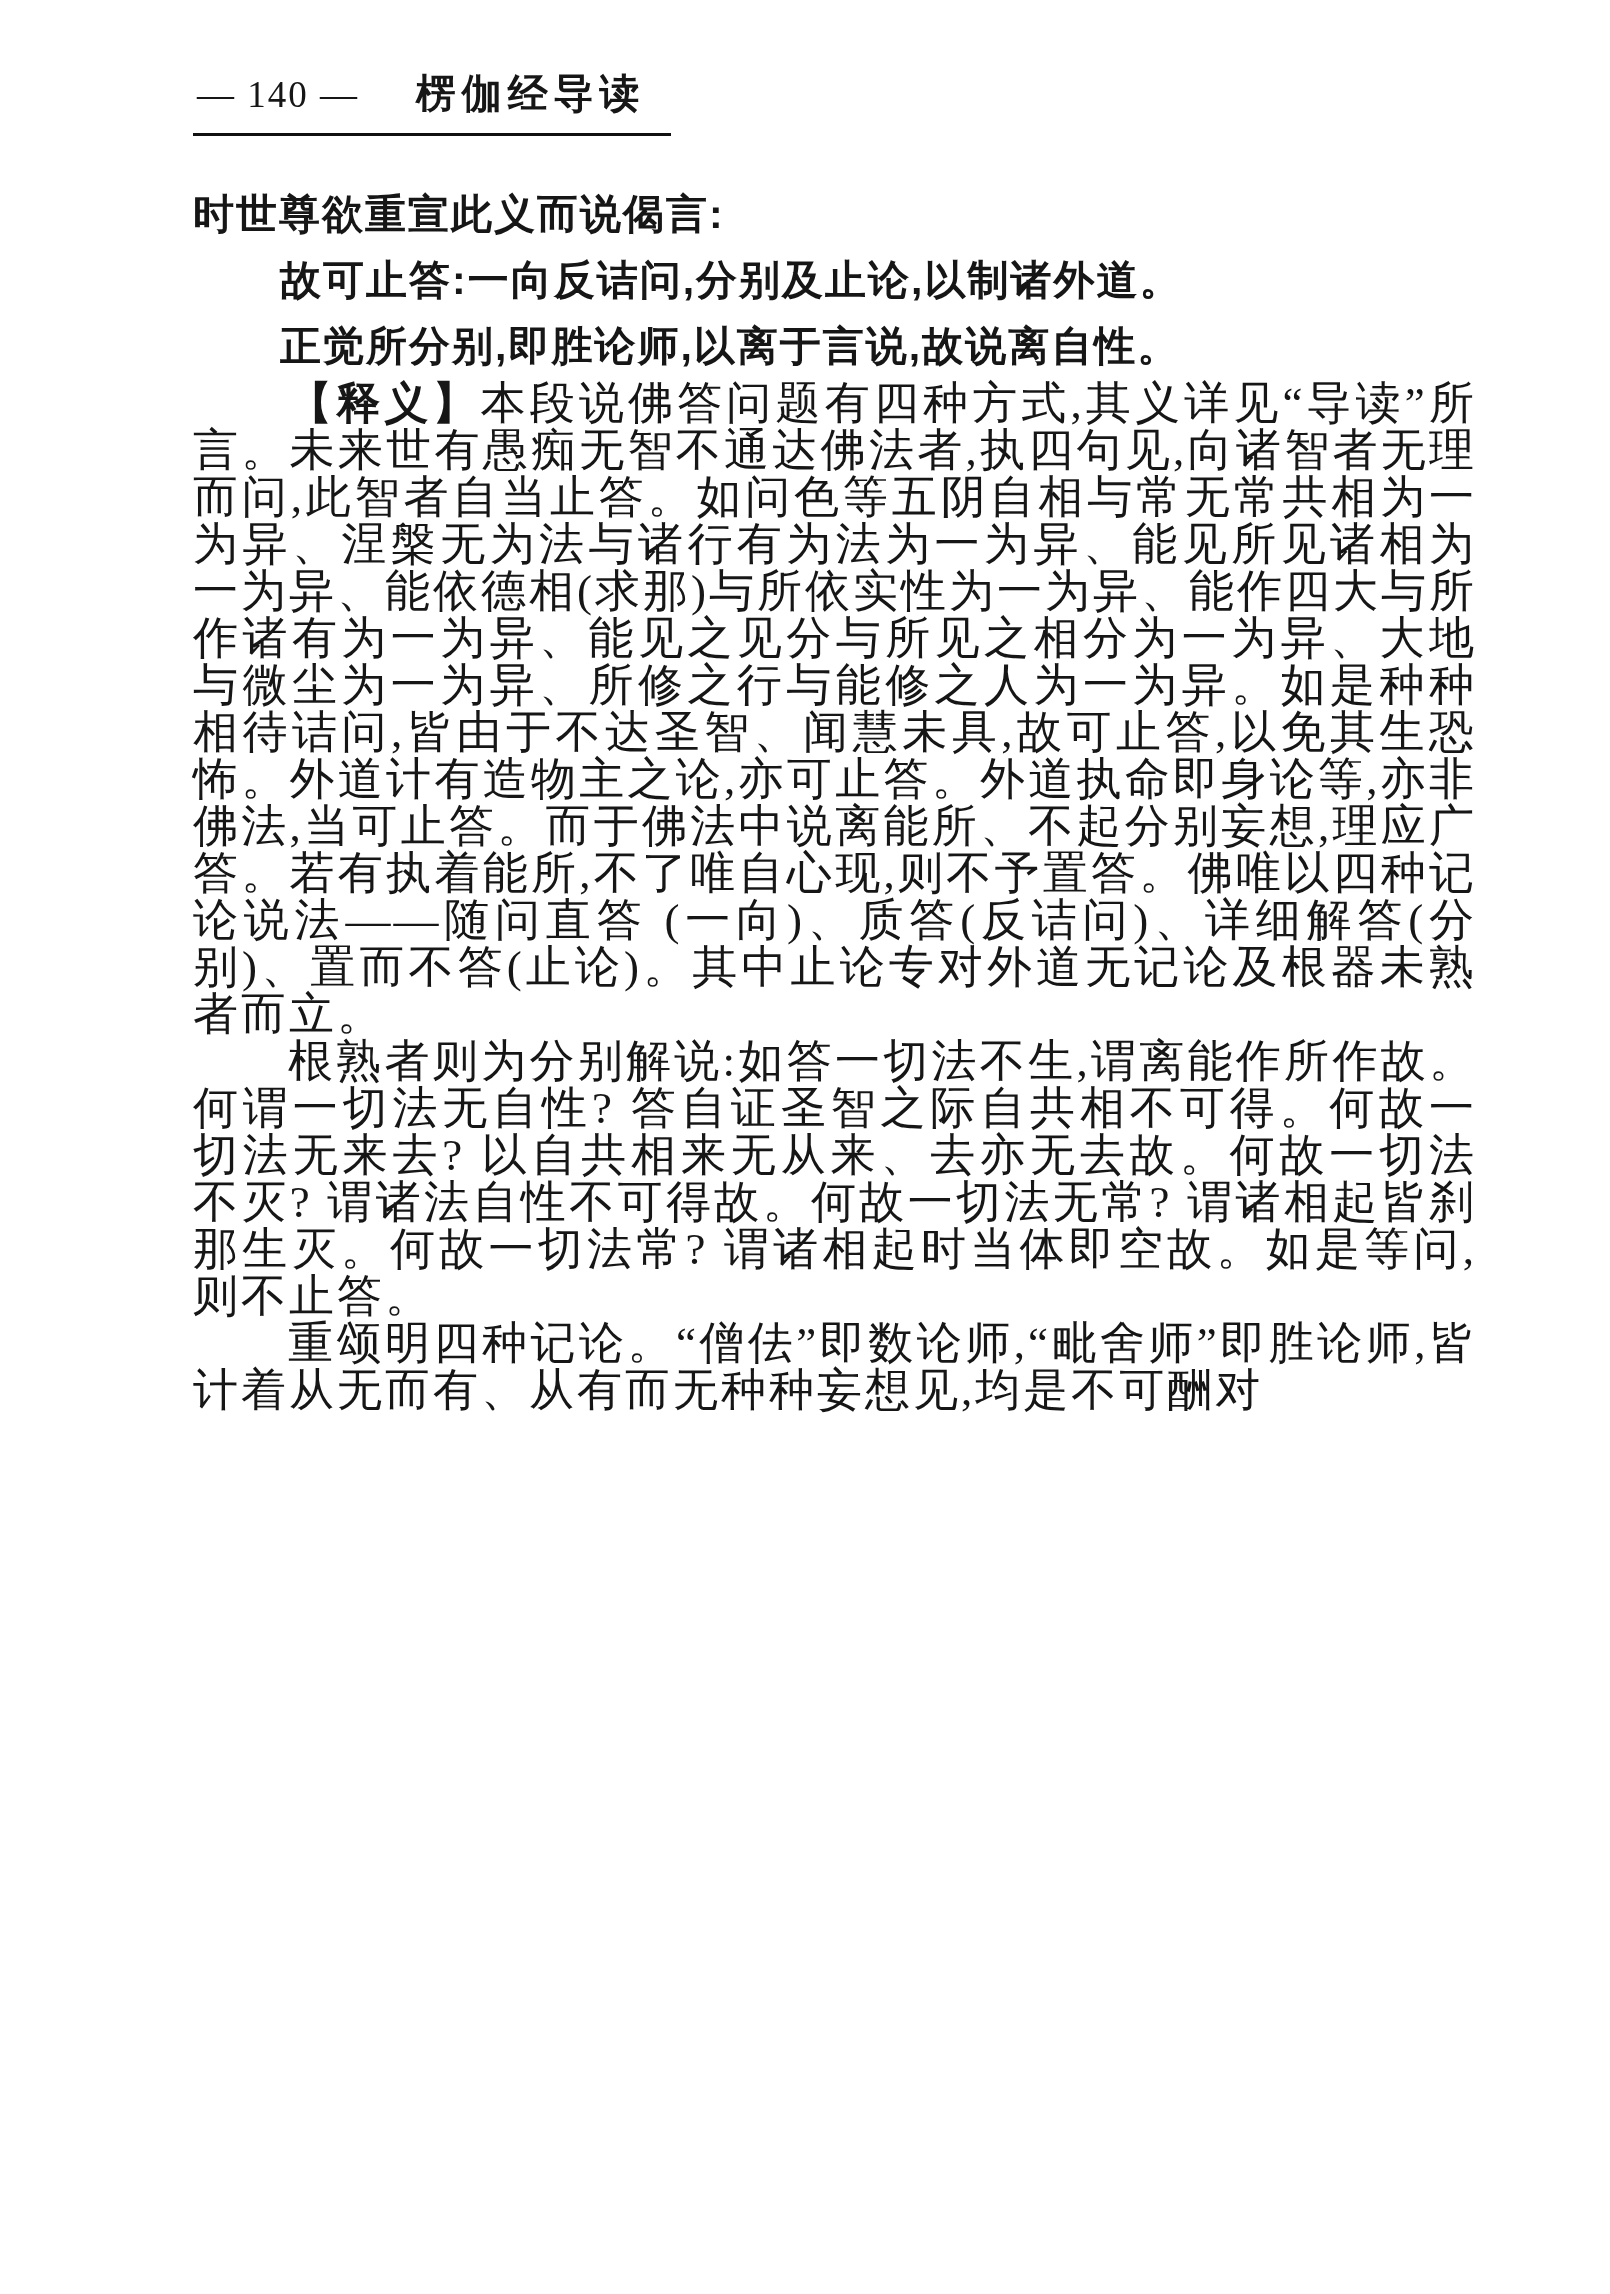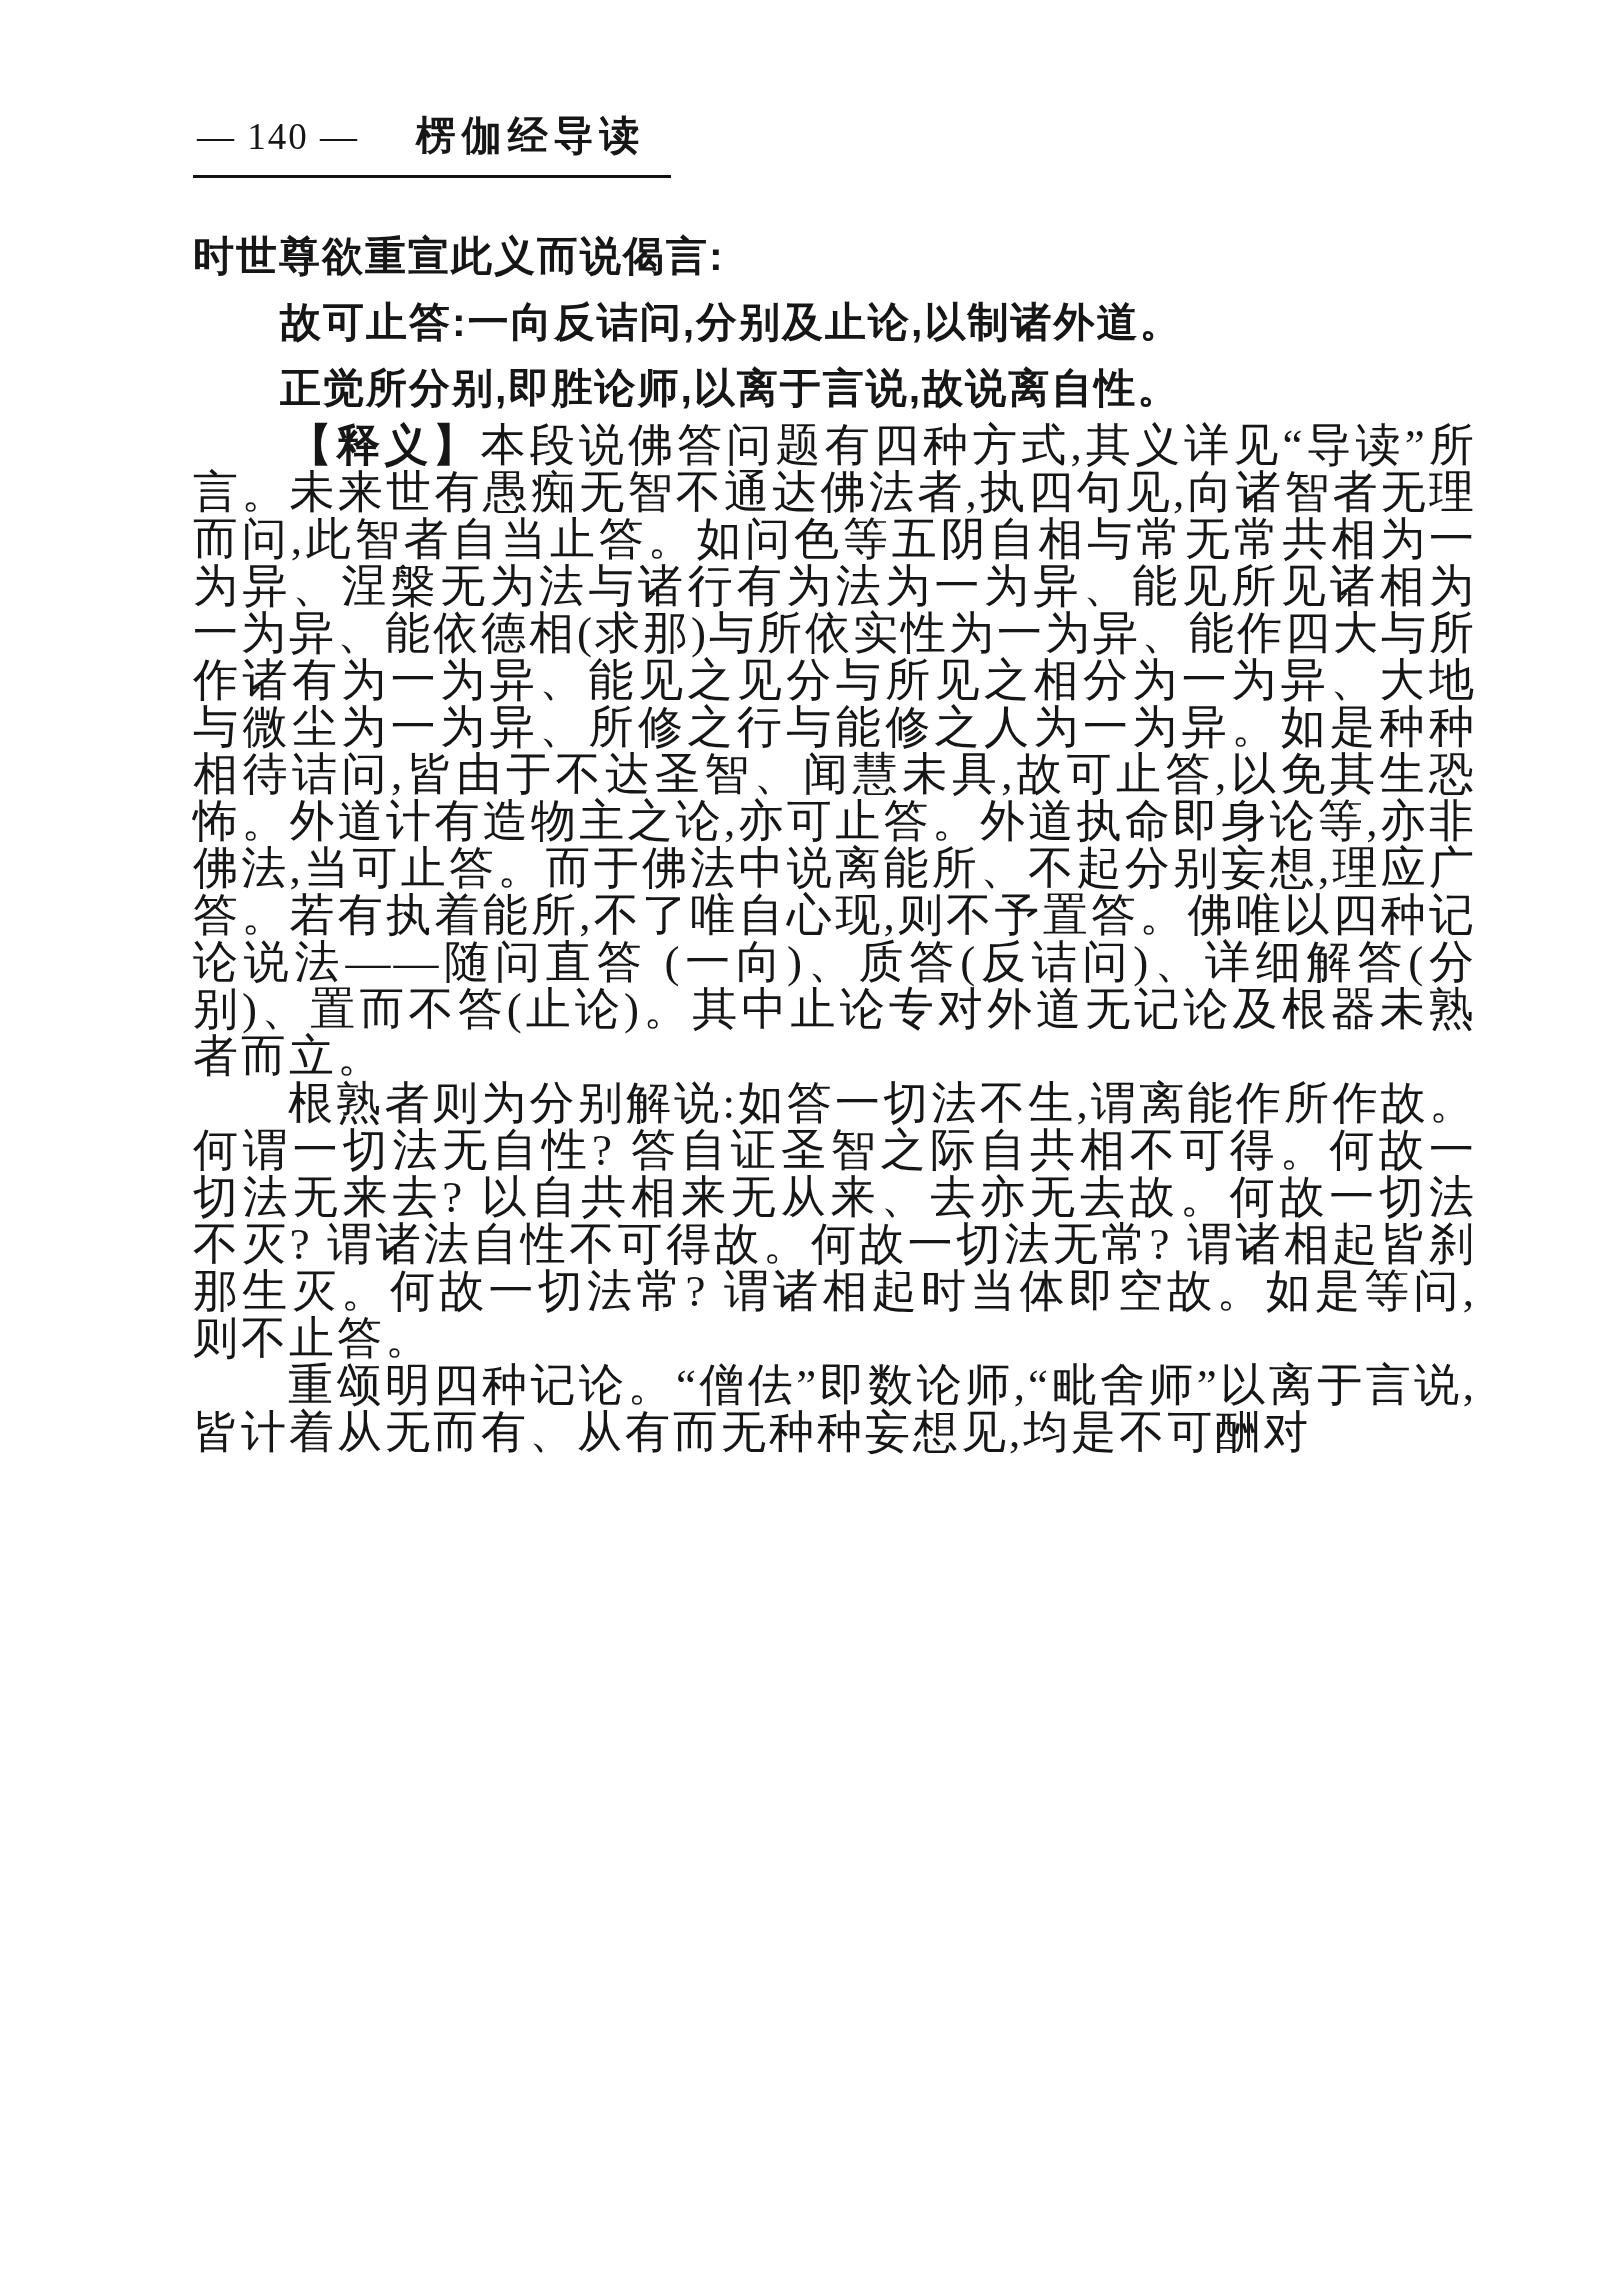--- a/index.html
+++ b/index.html
@@ -8,21 +8,21 @@
     height: 2294px;
     background: #ffffff;
     color: #161616;
     font-family: "Liberation Serif", serif;
     overflow: hidden;
   }
   .page {
     box-sizing: border-box;
     width: 1611px;
     height: 2294px;
-    padding: 108px 134px 39px 193px;
+    padding: 66px 134px 39px 193px;
   }
   
   .header {
     display: inline-block;
     border-bottom: 3.9px solid #111;
     padding: 0 25.6px 11.8px 3.9px;
     margin-bottom: 45px;
     white-space: nowrap;
   }
   .page-number {
@@ -85,18 +85,18 @@
 
     <div class="verse">
       <p class="hei">故可止答:一向反诘问,分别及止论,以制诸外道。</p>
       <p class="hei">正觉所分别,即胜论师,以离于言说,故说离自性。</p>
     </div>
 
     <p class="para"><span class="label">【释义】</span><span>本段说佛答问题有四种方式,其义详见“导读”所言。未来世有愚痴无智不通达佛法者,执四句见,向诸智者无理而问,此智者自当止答。如问色等五阴自相与常无常共相为一为异、涅槃无为法与诸行有为法为一为异、能见所见诸相为一为异、能依德相(求那)与所依实性为一为异、能作四大与所作诸有为一为异、能见之见分与所见之相分为一为异、大地与微尘为一为异、所修之行与能修之人为一为异。如是种种相待诘问,皆由于不达圣智、闻慧未具,故可止答,以免其生恐怖。外道计有造物主之论,亦可止答。外道执命即身论等,亦非佛法,当可止答。而于佛法中说离能所、不起分别妄想,理应广答。若有执着能所,不了唯自心现,则不予置答。佛唯以四种记论说法——随问直答 (一向)、质答(反诘问)、详细解答(分别)、置而不答(止论)。其中止论专对外道无记论及根器未熟者而立。</span></p>
 
     <p class="para">根熟者则为分别解说:如答一切法不生,谓离能作所作故。何谓一切法无自性? 答自证圣智之际自共相不可得。何故一切法无来去? 以自共相来无从来、去亦无去故。何故一切法不灭? 谓诸法自性不可得故。何故一切法无常? 谓诸相起皆刹那生灭。何故一切法常? 谓诸相起时当体即空故。如是等问,则不止答。</p>
 
-    <p class="para">重颂明四种记论。“僧佉”即数论师,“毗舍师”以离于言说,皆计着从无而有、从有而无种种妄想见,均是不可酬对</p>
+    <p class="para">重颂明四种记论。“僧佉”即数论师,“毗舍师”即胜论师,皆计着从无而有、从有而无种种妄想见,均是不可酬对</p>
 
   </div>
 
 </div>
 
 
 </body></html>

